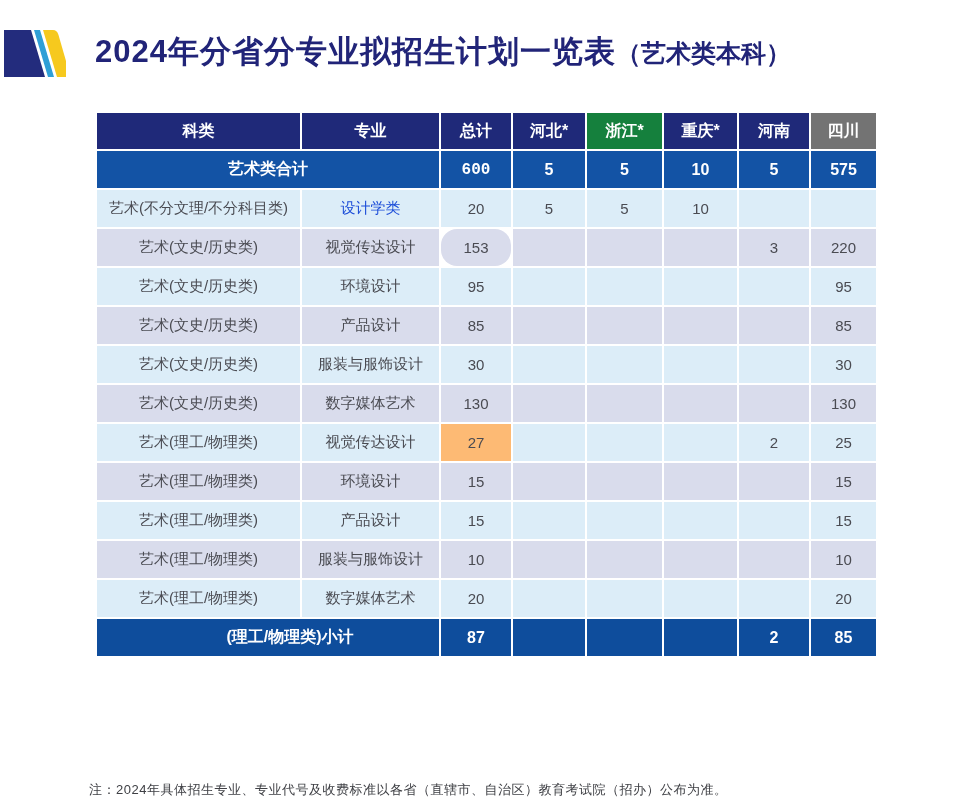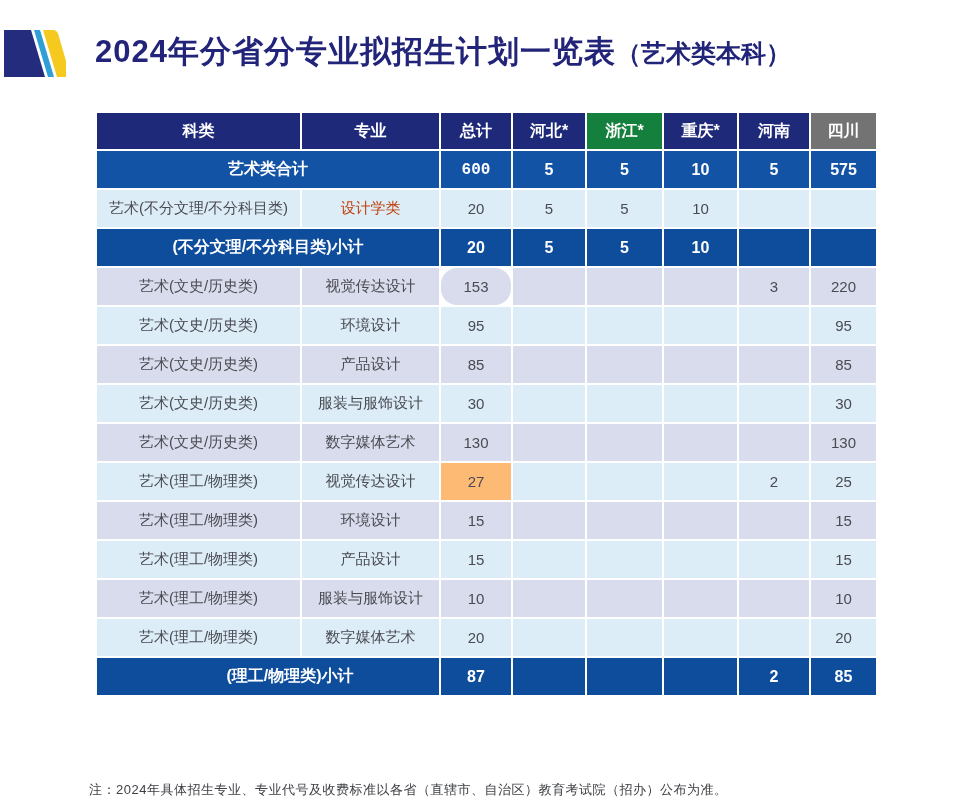--- a/index.html
+++ b/index.html
@@ -88,36 +88,27 @@
             <td colspan="2" style="background: rgb(19, 83, 165); color: rgb(255, 255, 255);">艺术类合计</td>
             <td style="background: rgb(19, 83, 165); color: rgb(255, 255, 255); font-family: Liberation Mono, monospace;">600</td>
             <td style="background: rgb(19, 83, 165); color: rgb(255, 255, 255);">5</td>
             <td style="background: rgb(19, 83, 165); color: rgb(255, 255, 255);">5</td>
             <td style="background: rgb(19, 83, 165); color: rgb(255, 255, 255);">10</td>
             <td style="background: rgb(19, 83, 165); color: rgb(255, 255, 255);">5</td>
             <td style="background: rgb(19, 83, 165); color: rgb(255, 255, 255);">575</td>
           </tr>
           <tr class="data data-cyan">
             <td style="background: rgb(220, 237, 248); color: rgb(74, 75, 82);">艺术(不分文理/不分科目类)</td>
-            <td style="background: rgb(220, 237, 248); color: #c2410c;">设计学类</td>
+            <td style="background: rgb(220, 237, 248); color: #1d4ed8;">设计学类</td>
             <td style="background: rgb(220, 237, 248); color: rgb(74, 75, 82);">20</td>
             <td style="background: rgb(220, 237, 248); color: rgb(74, 75, 82);">5</td>
             <td style="background: rgb(220, 237, 248); color: rgb(74, 75, 82);">5</td>
             <td style="background: rgb(220, 237, 248); color: rgb(74, 75, 82);">10</td>
             <td style="background: rgb(220, 237, 248); color: rgb(74, 75, 82);"></td>
             <td style="background: rgb(220, 237, 248); color: rgb(74, 75, 82);"></td>
-          </tr>
-          <tr class="subtotal">
-            <td colspan="2" style="background: rgb(14, 77, 156); color: rgb(255, 255, 255);">(不分文理/不分科目类)小计</td>
-            <td style="background: rgb(14, 77, 156); color: rgb(255, 255, 255);">20</td>
-            <td style="background: rgb(14, 77, 156); color: rgb(255, 255, 255);">5</td>
-            <td style="background: rgb(14, 77, 156); color: rgb(255, 255, 255);">5</td>
-            <td style="background: rgb(14, 77, 156); color: rgb(255, 255, 255);">10</td>
-            <td style="background: rgb(14, 77, 156); color: rgb(255, 255, 255);"></td>
-            <td style="background: rgb(14, 77, 156); color: rgb(255, 255, 255);"></td>
           </tr>
           <tr class="data data-lavender">
             <td style="background: rgb(217, 220, 236); color: rgb(74, 75, 82);">艺术(文史/历史类)</td>
             <td style="background: rgb(217, 220, 236); color: rgb(74, 75, 82);">视觉传达设计</td>
             <td style="background: rgb(217, 220, 236); color: rgb(74, 75, 82); border-radius: 16px;">153</td>
             <td style="background: rgb(217, 220, 236); color: rgb(74, 75, 82);"></td>
             <td style="background: rgb(217, 220, 236); color: rgb(74, 75, 82);"></td>
             <td style="background: rgb(217, 220, 236); color: rgb(74, 75, 82);"></td>
             <td style="background: rgb(217, 220, 236); color: rgb(74, 75, 82);">3</td>
             <td style="background: rgb(217, 220, 236); color: rgb(74, 75, 82);">220</td>

